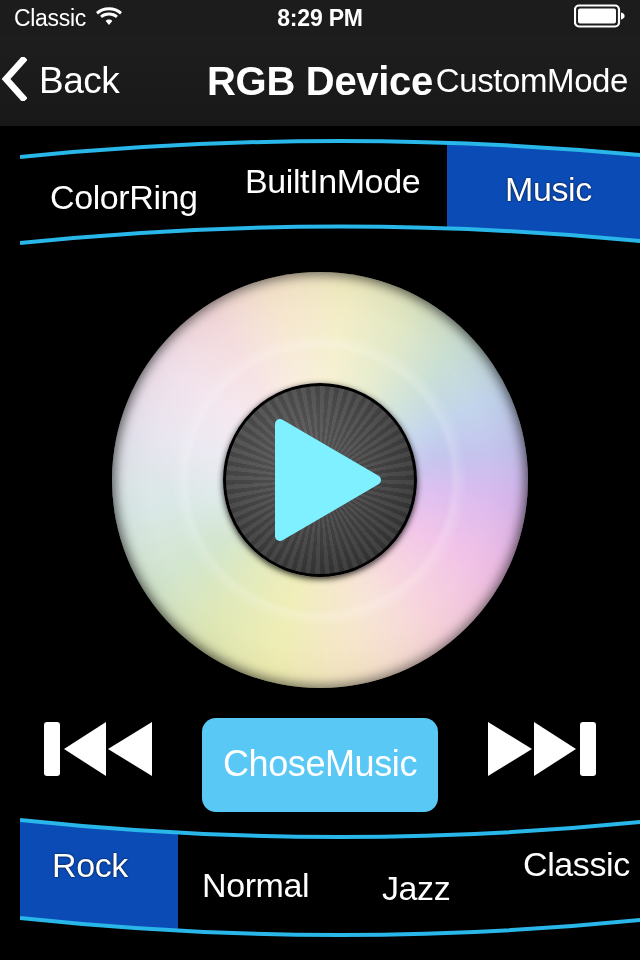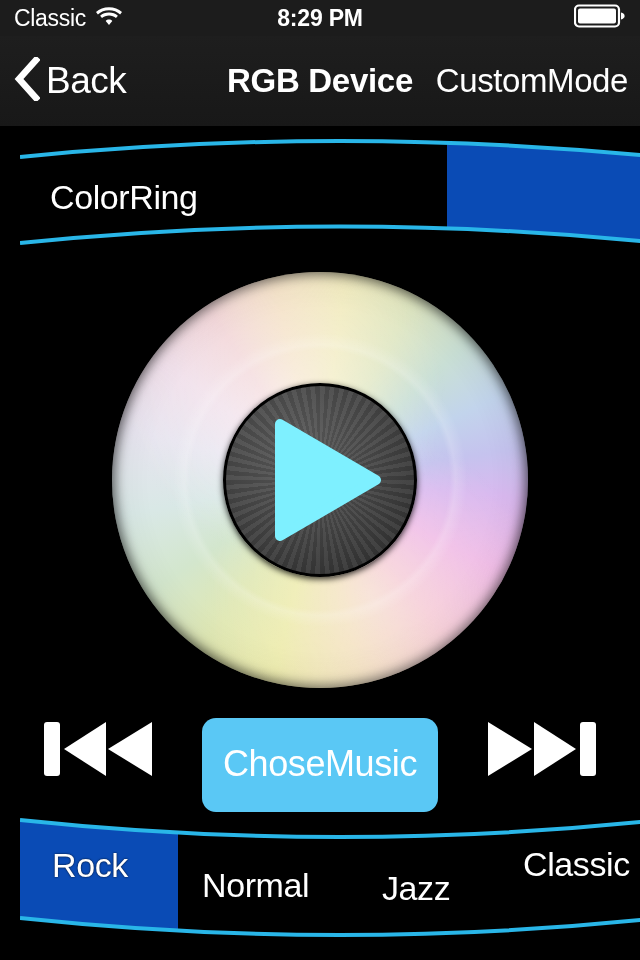--- a/index.html
+++ b/index.html
@@ -27,27 +27,27 @@
   }
   #battery-icon{ margin-left:auto; display:block; }
 
   
   #nav-bar{
     position:absolute; left:0; top:36px; width:640px; height:90px;
     background:linear-gradient(#1e1e1e,#181818);
     display:flex; align-items:center;
   }
   #back-button{
-    display:flex; align-items:center; gap:6px;
-    padding-left:14px; cursor:pointer;
+    display:flex; align-items:center; gap:12px;
+    padding-left:1px; cursor:pointer;
   }
   #back-label{ font-size:37px; letter-spacing:-.5px; }
   #nav-title{
     position:absolute; left:0; right:0; text-align:center;
-    font-size:33px; font-weight:bold; letter-spacing:-.3px;
+    font-size:40px; font-weight:bold; letter-spacing:-.3px;
     pointer-events:none;
   }
   #custom-mode-button{
     position:absolute; right:12px; font-size:33px;
     letter-spacing:-.4px; cursor:pointer;margin-left:45px;
   }
 
   
   .arc-bar{ position:absolute; left:0; width:640px;margin-left:20px; }
   #top-tabbar{ top:126px; height:124px; }
@@ -170,20 +170,22 @@
     </defs>
     <g clip-path="url(#topClip)">
       <rect x="0" y="0" width="640" height="124" fill="#000"></rect>
       <rect id="top-sel" x="427" y="0" width="213" height="124" fill="#0a4bb5"></rect>
     </g>
     <path d="M0,31 Q320,-1 640,31" fill="none" stroke="#29b6e8" stroke-width="4"></path>
     <path d="M0,117 Q320,84 640,117" fill="none" stroke="#29b6e8" stroke-width="4"></path>
   </svg>
 
   <span class="tab-label" style="left:30px;  top:52px;">ColorRing</span>
+  <span class="tab-label" style="left:225px; top:36px;">BuiltInMode</span>
+  <span class="tab-label" style="left:485px; top:44px;">Music</span>
 </div>
 
 <div id="disc-area">
   <div id="cd-disc">
     <div id="cd-sheen"></div>
     <div id="cd-hub">
       <span id="play-icon">
         <svg width="110" height="124" viewBox="0 0 110 124">
           <path d="M8 6 L104 62 L8 118 Z" fill="#7ef0ff" stroke="#7ef0ff" stroke-width="10" stroke-linejoin="round"></path>
         </svg>

